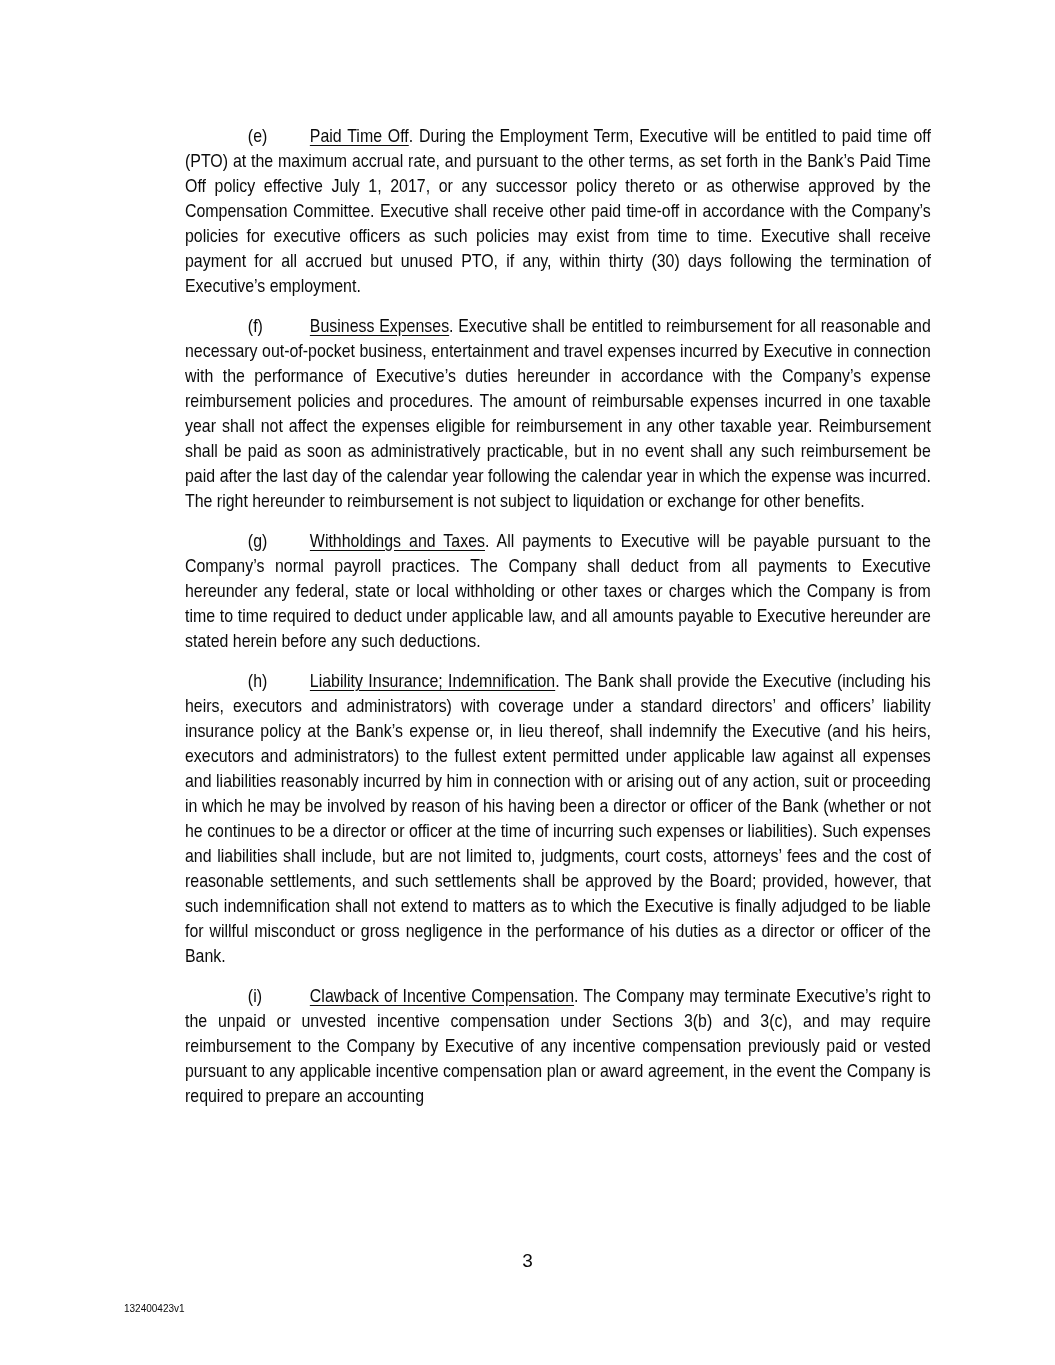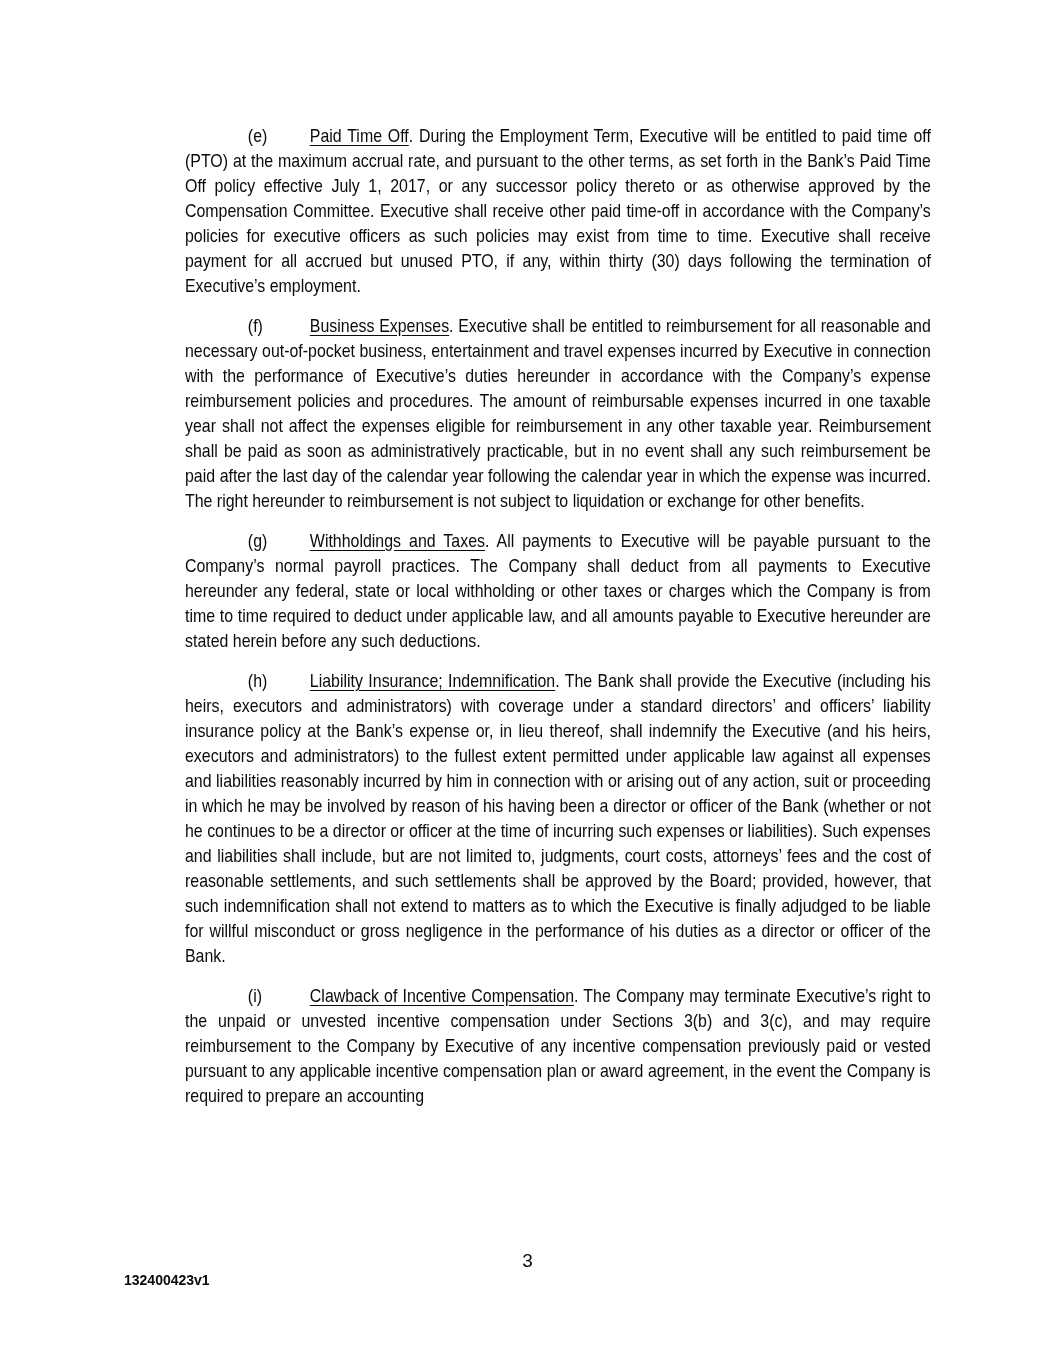--- a/index.html
+++ b/index.html
@@ -45,24 +45,23 @@
     top: 1248px;
     left: 0;
     width: 1055px;
     text-align: center;
     font-size: 19px;
     line-height: 25px;
   }
   .footer-doc-id {
     position: absolute;
     left: 124px;
-    top: 1271px;
-    font-size: 14px;
+    top: 1300px;
+    font-size: 10px;
     line-height: 18px;
-    font-weight: bold;
   }
 </style>
 </head>
 <body>
 
 <div class="page">
 
   <div class="content">
 
     <p class="para"><span class="sec-label">(e)</span><span class="sec-heading">Paid Time Off</span><span class="sec-body">.  During the Employment Term, Executive will be entitled to paid time off (PTO) at the maximum accrual rate, and pursuant to the other terms, as set forth in the Bank’s Paid Time Off policy effective July 1, 2017, or any successor policy thereto or as otherwise approved by the Compensation Committee.  Executive shall receive other paid time-off in accordance with the Company’s policies for executive officers as such policies may exist from time to time.  Executive shall receive payment for all accrued but unused PTO, if any, within thirty (30) days following the termination of Executive’s employment.</span></p>

